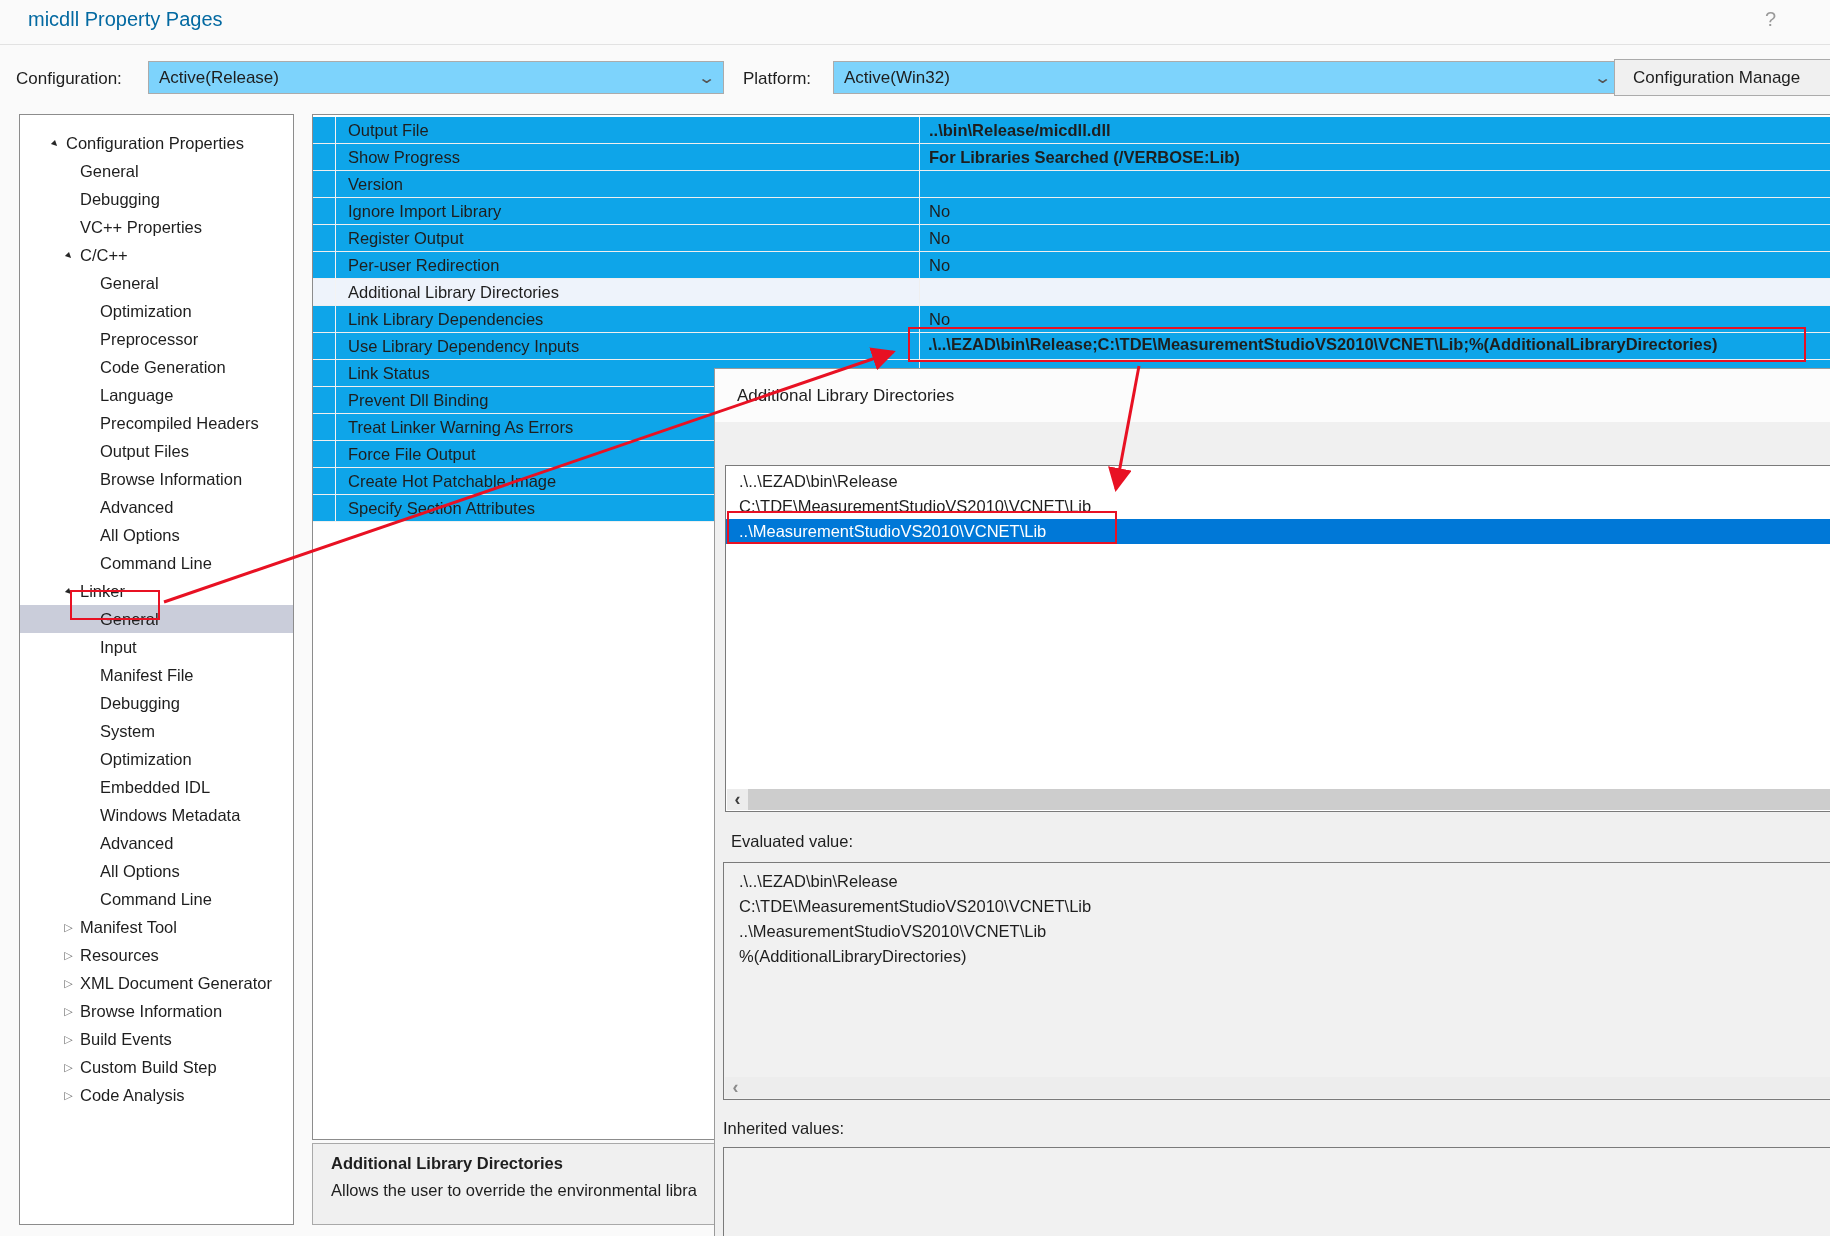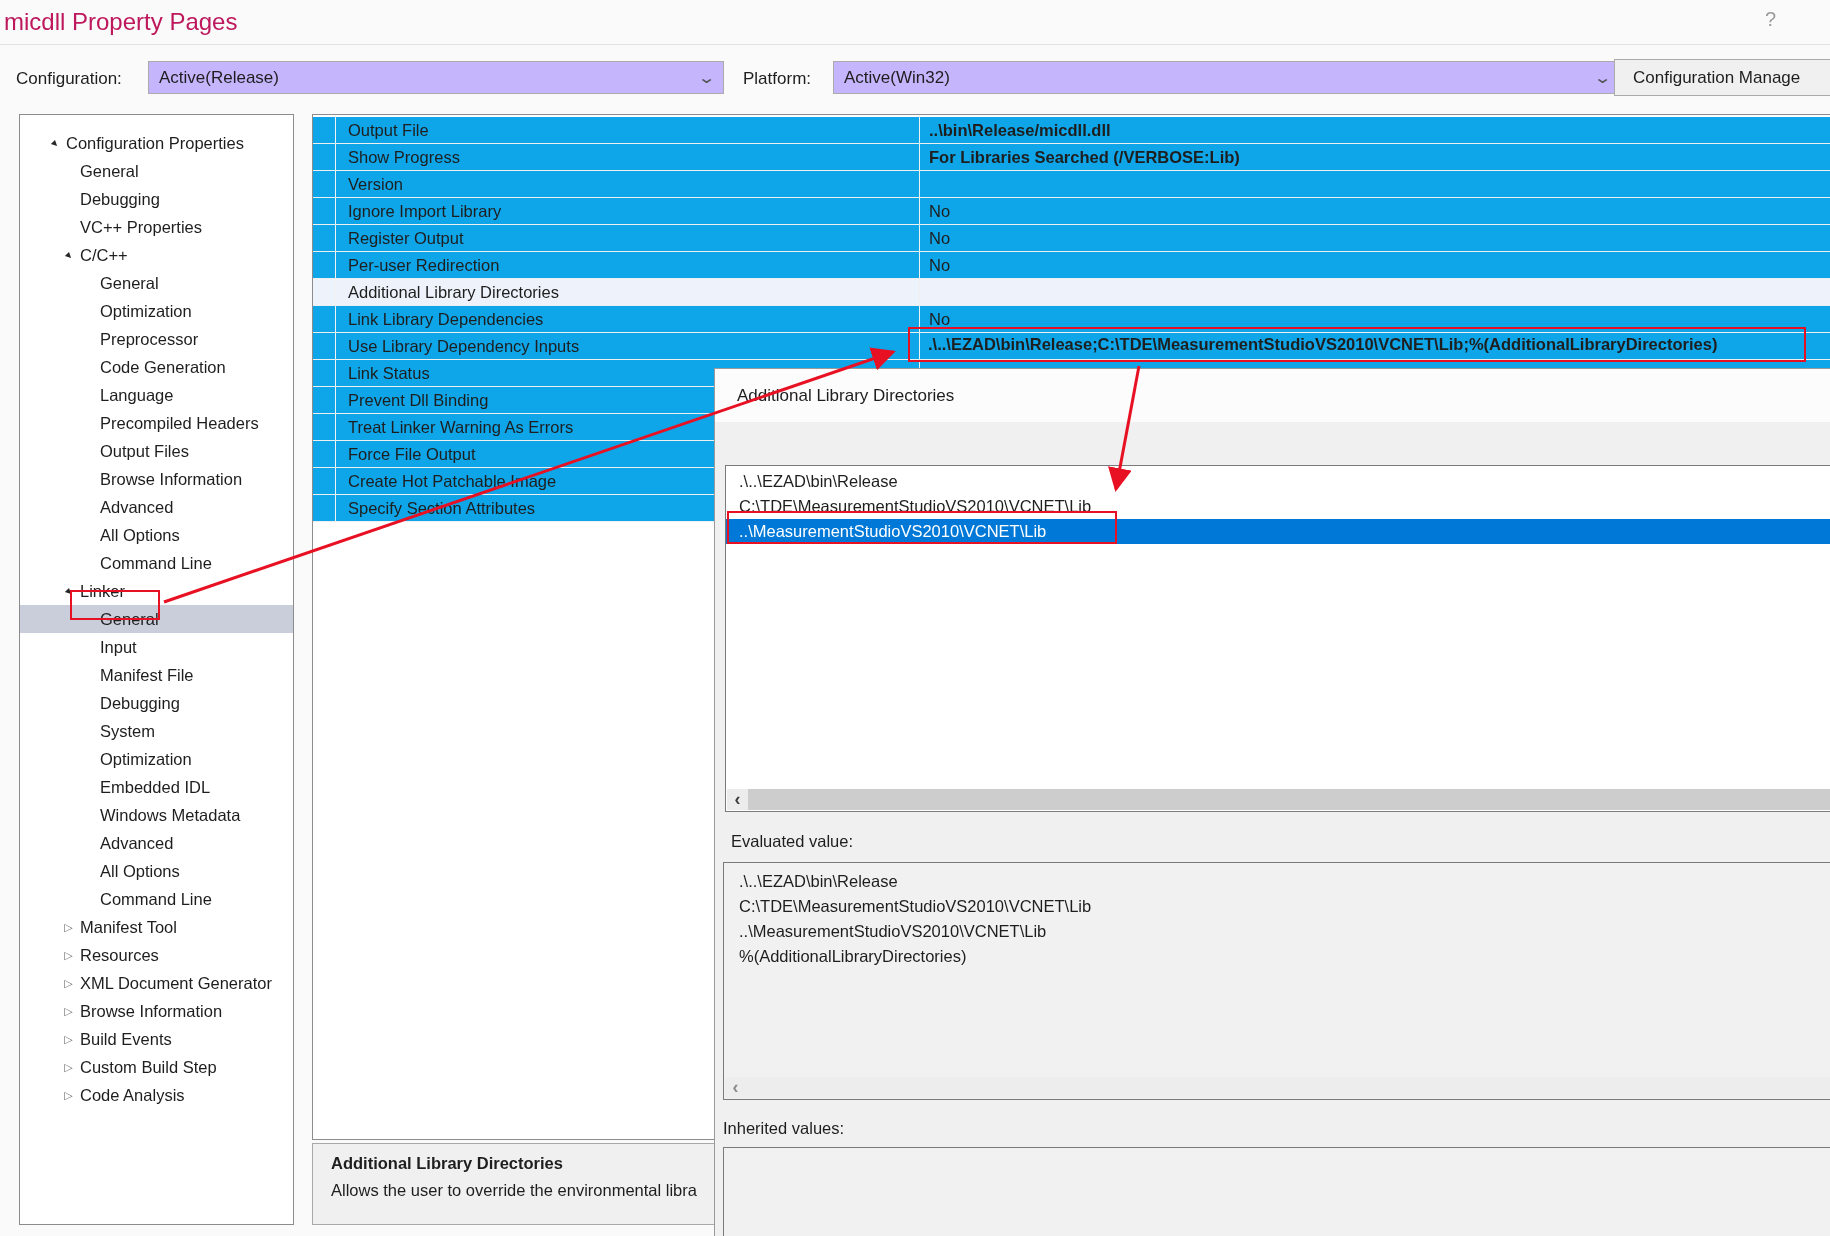--- a/index.html
+++ b/index.html
@@ -4,30 +4,30 @@
 <style>
   * { margin:0; padding:0; box-sizing:border-box; }
   html,body { width:1830px; height:1236px; overflow:hidden; }
   body {
     font-family:"Liberation Sans", sans-serif;
     background:#fafafa; color:#1e1e1e; position:relative;
   }
   .app { position:absolute; inset:0; }
 
   
-  .win-title { position:absolute; left:4px; top:8px; font-size:24px; color:#be185d; }
+  .win-title { position:absolute; left:28px; top:8px; font-size:20px; color:#0369a1; }
   .help-glyph { position:absolute; left:1765px; top:8px; font-size:20px; color:#9a9a9a; cursor:pointer; }
   .hdr-divider { position:absolute; left:0; top:44px; width:1830px; height:1px; background:#e2e2e2; }
 
   
   .cfg-label { position:absolute; top:69px; font-size:17px; }
   .lbl-configuration { left:16px; }
   .lbl-platform { left:743px; }
   .dropdown {
-    position:absolute; top:61px; height:33px; background:#c4b5fd;
+    position:absolute; top:61px; height:33px; background:#7dd3fc;
     border:1px solid #ababab; font-size:17px; display:flex; align-items:center;
     padding:0 10px; cursor:default;
   }
   .dd-config { left:148px; width:576px; }
   .dd-platform { left:833px; width:787px; }
   .dd-value { flex:1; white-space:nowrap; overflow:hidden; }
   .dd-chevron { color:#555; font-size:16px; margin-left:8px; transform:scaleX(1.4); }
   .btn-cfg-mgr {
     position:absolute; left:1614px; top:59px; width:240px; height:37px;
     background:#f0f0f0; border:1px solid #ababab; font-size:17px;

